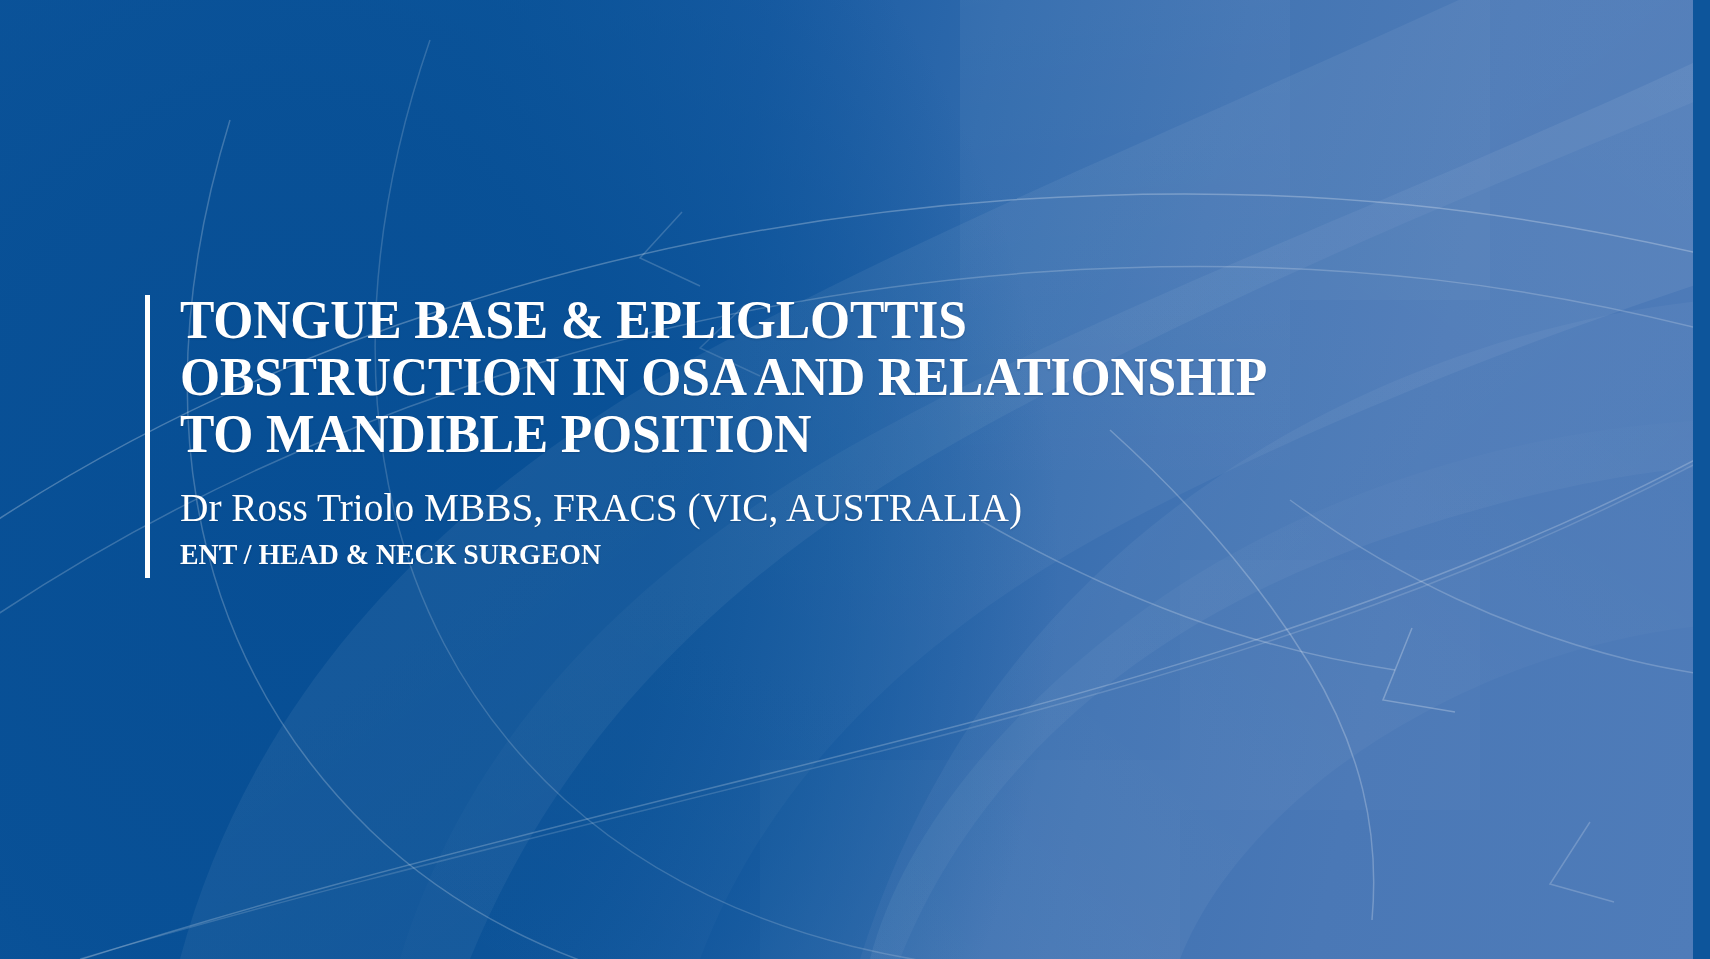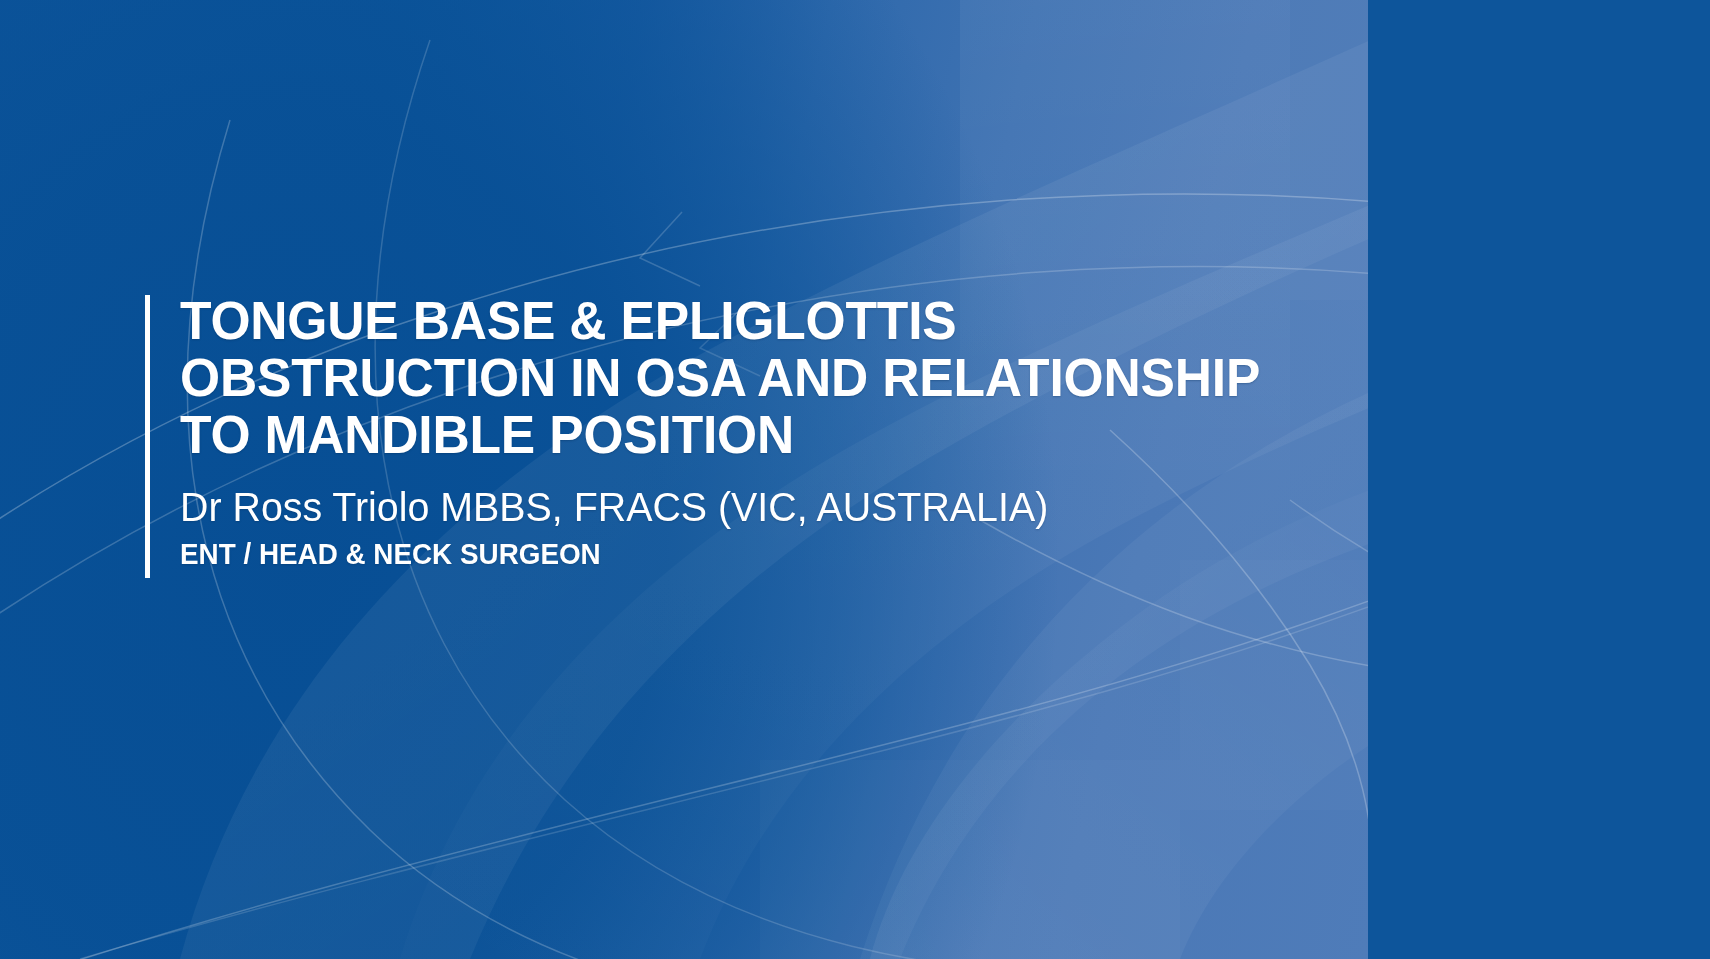--- a/index.html
+++ b/index.html
@@ -2,24 +2,24 @@
 <html><head>
 <meta charset="utf-8">
 <style>
   html, body {
     margin: 0;
     padding: 0;
     background: #0d559b;
   }
   #slide {
     position: relative;
-    width: 1368px;
+    width: 1693px;
     height: 959px;
     overflow: hidden;
-    font-family: Liberation Sans, sans-serif;
+    font-family: Liberation Serif, serif;
     background: #6d28d9;
   }
 
   
   .bg-layer {
     position: absolute;
     inset: 0;
     width: 100%;
     height: 100%;
     pointer-events: none;

